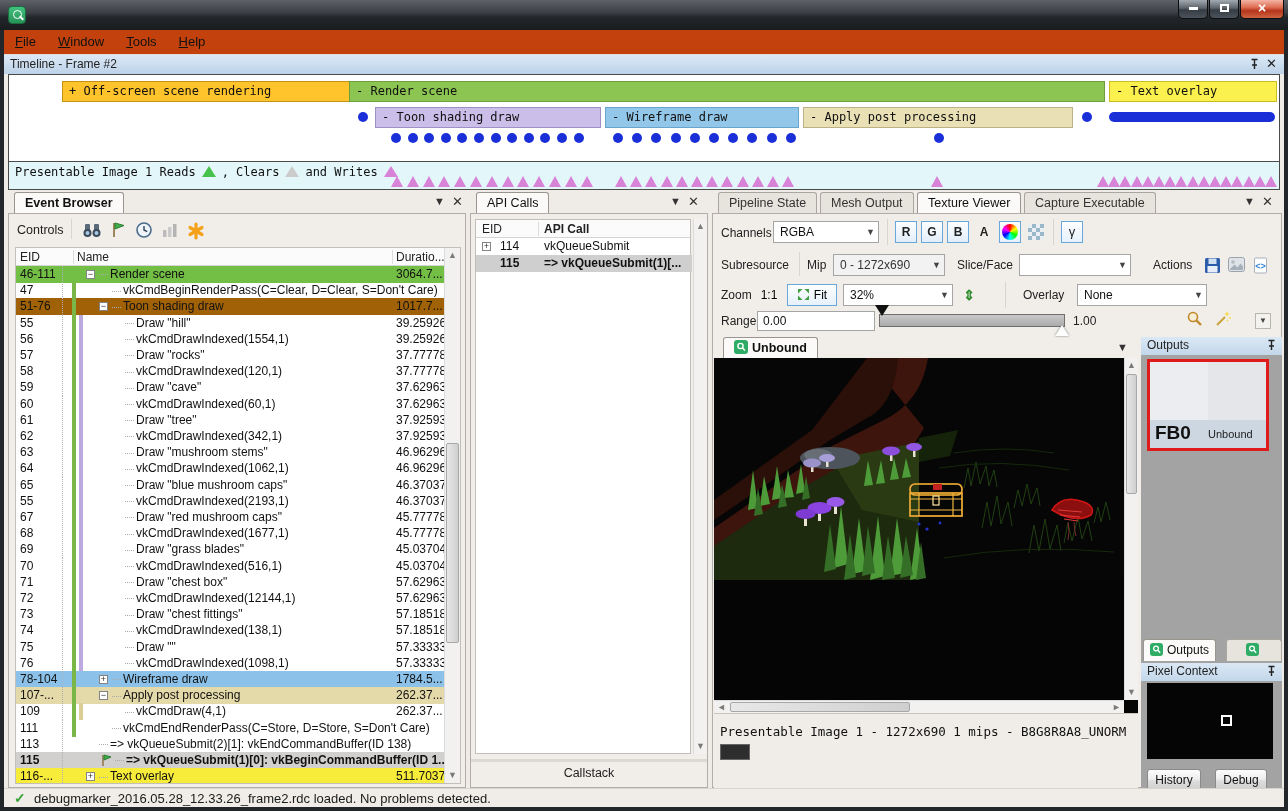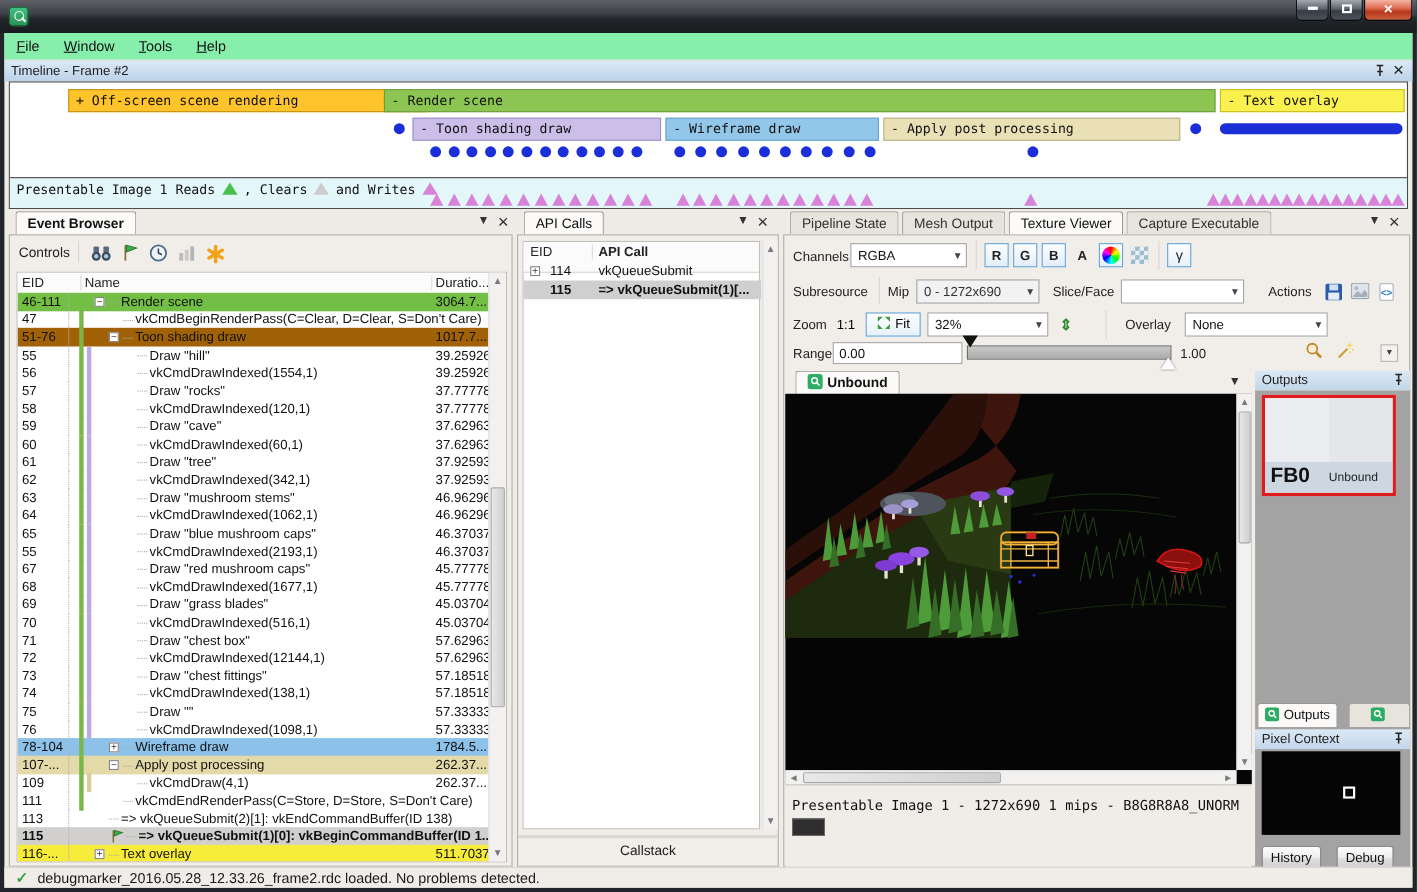--- a/index.html
+++ b/index.html
@@ -12,21 +12,21 @@
   .app-icon:after{content:"";position:absolute;left:10px;top:10px;width:5px;height:2px;background:#fff;transform:rotate(45deg);}
   .title-text{position:absolute;left:34px;top:8px;color:#fff;font-size:12px;text-shadow:0 1px 2px #000;}
   .winbtn{position:absolute;top:0;height:19px;border:1px solid #0c0d0f;border-top:none;border-radius:0 0 5px 5px;color:#fff;text-align:center;font-size:11px;line-height:17px;cursor:default;}
   .winbtn.min{left:1178px;width:30px;background:linear-gradient(#a3a9b1,#5d636b 45%,#363c43 55%,#4c535a);}
   .winbtn.max{left:1209px;width:30px;background:linear-gradient(#a3a9b1,#5d636b 45%,#363c43 55%,#4c535a);}
   .winbtn.close{left:1240px;width:44px;background:linear-gradient(#f4b3a4,#df6f54 40%,#b5351b 60%,#cf6340);}
   .minbar{display:inline-block;width:9px;height:3px;background:#fff;margin-bottom:2px;}
   .maxbox{display:inline-block;width:9px;height:8px;border:2px solid #fff;margin-top:4px;}
   
   .client{position:absolute;left:4px;top:30px;width:1280px;height:777px;background:#efece7;}
-  .menubar{position:absolute;left:0;top:0;width:1280px;height:25px;background:#86efac;border-bottom:1px solid #e0ddd8;}
+  .menubar{position:absolute;left:0;top:0;width:1280px;height:25px;background:#c2410c;border-bottom:1px solid #e0ddd8;}
   .menu-item{display:inline-block;padding:4px 11px;font-size:13px;color:#111;}
   
   .tl-header{position:absolute;left:0;top:25px;width:1280px;height:19px;background:linear-gradient(#dce9f6,#bcd2e8);font-size:12px;color:#222;padding:2px 0 0 6px;}
   .hdr-pin{position:absolute;top:3px;}
   .hdr-x{position:absolute;top:1px;font-size:13px;color:#222;}
   .tl-body{position:absolute;left:4px;top:44px;width:1272px;height:116px;background:#fff;border:1px solid #4a4a4a;}
   .tl-bar{position:absolute;height:21px;font-family:"DejaVu Sans Mono",monospace;font-size:12px;line-height:19px;color:#101010;padding-left:6px;white-space:nowrap;overflow:hidden;}
   .tl-dot{position:absolute;width:10px;height:10px;border-radius:50%;}
   .tl-blue-capsule{position:absolute;height:10px;border-radius:5px;}
   .legend-strip{position:absolute;left:0;top:86px;width:1270px;height:28px;background:#e3f6f9;border-top:1px solid #4a4a4a;}
@@ -34,21 +34,21 @@
   .tri{display:inline-block;width:0;height:0;border-left:7px solid transparent;border-right:7px solid transparent;border-bottom:11px solid #d883d8;position:relative;}
   .tri-abs{position:absolute;width:0;height:0;border-left:6.5px solid transparent;border-right:6.5px solid transparent;border-bottom:11px solid #d883d8;}
   
   .tab{position:absolute;height:21px;background:#fbfaf8;border:1px solid #9a968f;border-bottom:none;border-radius:3px 3px 0 0;font-size:12.5px;text-align:center;line-height:20px;color:#111;padding:0 10px;}
   .tab.inactive{background:#e7e3dd;border-color:#aaa69f;color:#333;}
   .panel-body{position:absolute;background:#f1eeea;border:1px solid #b2aea7;}
   .dock-arrows{position:absolute;font-size:11px;color:#333;}
   .blue-hdr{position:absolute;height:18px;background:linear-gradient(#dbe8f5,#c2d7ea);font-size:12px;color:#222;padding:1px 0 0 6px;}
   
   .eb-table{position:absolute;background:#fff;border:1px solid #c2beb8;}
-  .tbl-hdr{position:absolute;left:0;top:0;right:0;height:28px;background:#fbfbfb;border-bottom:1px solid #d5d5d5;font-size:12px;color:#222;padding-left:24px;}
+  .tbl-hdr{position:absolute;left:0;top:0;right:0;height:18px;background:#fbfbfb;border-bottom:1px solid #d5d5d5;font-size:12px;color:#222;padding-left:24px;}
   .tbl-hdr span{position:absolute;top:2px;}
   .colsep{position:absolute;top:2px;width:1px;height:14px;background:#dcdcdc;}
   .eb-row{position:absolute;left:0;width:430px;height:17px;font-size:12px;color:#111;white-space:nowrap;}
   .eb-eid{position:absolute;left:4px;top:1px;}
   .eb-name{position:absolute;top:1px;}
   .eb-dur{position:absolute;left:380px;top:1px;}
   .dotline{position:absolute;left:46px;top:0;height:17px;border-left:1px dotted #b0b0b0;}
   .guidebar{position:absolute;top:0;width:4px;height:17px;}
   .expander{position:absolute;top:4px;width:9px;height:9px;border:1px solid #848484;background:#fff;font-size:9px;line-height:7px;text-align:center;color:#333;}
   .connector{display:inline-block;width:9px;height:1px;border-top:1px dotted #aaa;vertical-align:middle;margin-right:2px;}

